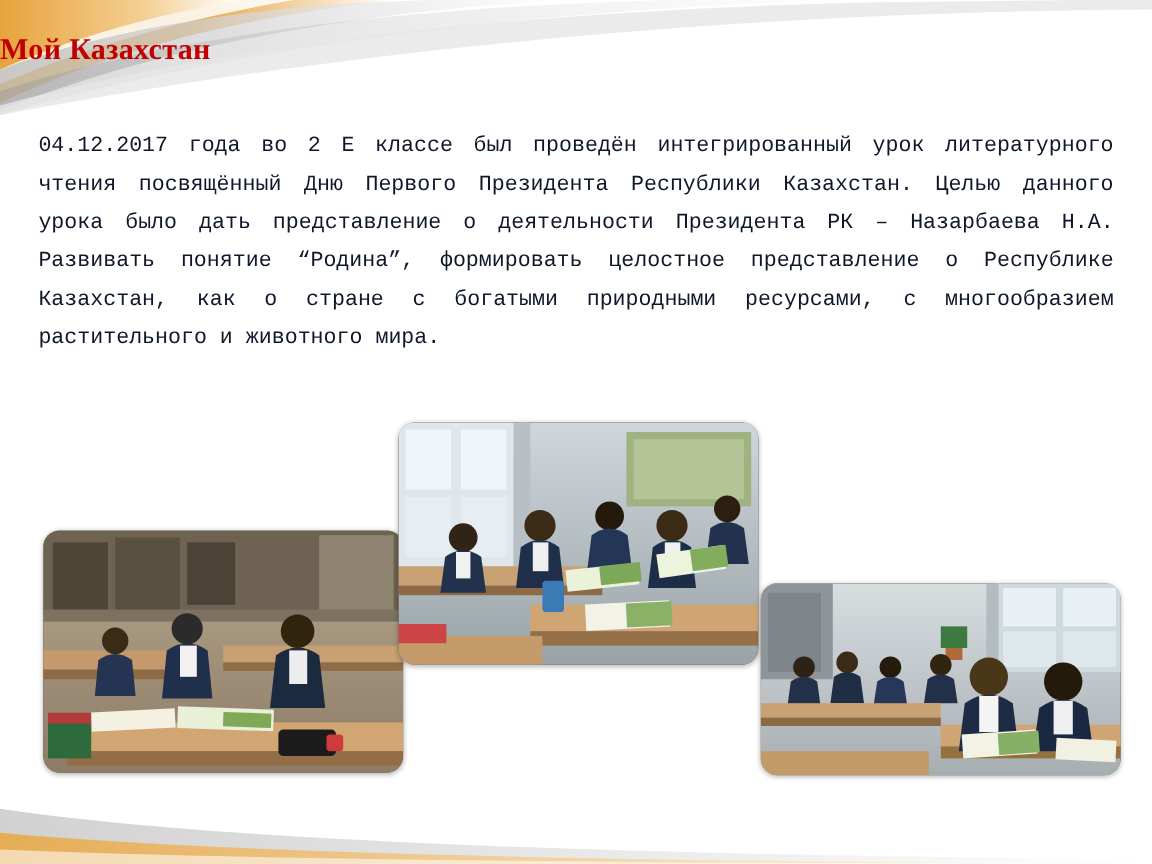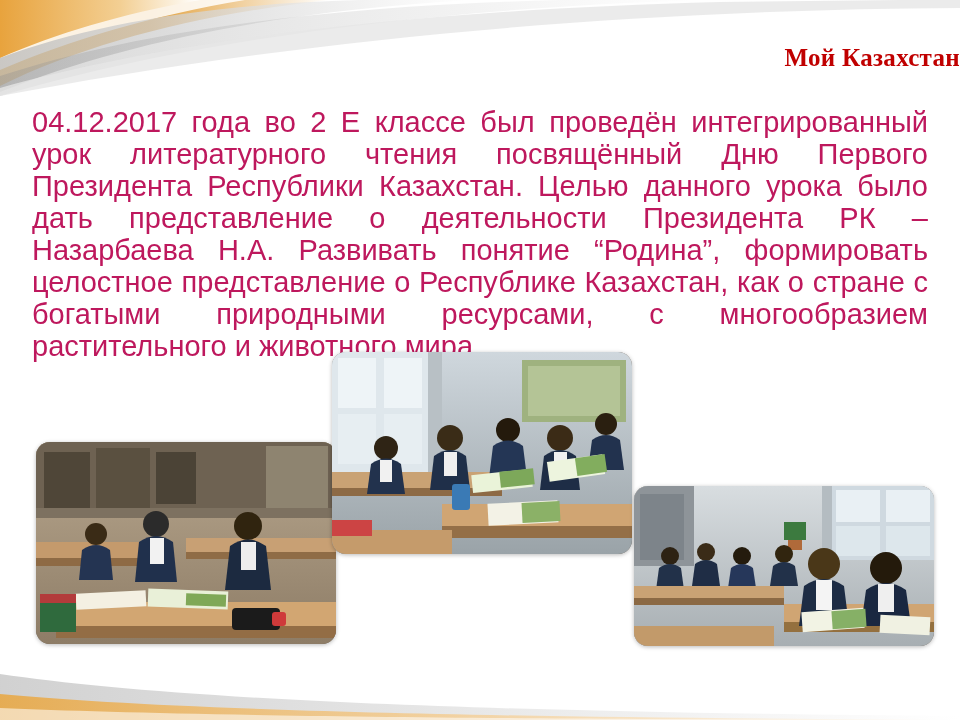--- a/index.html
+++ b/index.html
@@ -39,40 +39,40 @@
     bottom: 0;
     left: 0;
     width: 960px;
     height: 70px;
     overflow: hidden;
     pointer-events: none;
   }
 
   .title {
     position: absolute;
-    top: 44px;
+    top: 28px;
     left: 0;
     width: 960px;
-    text-align: right;
+    text-align: left;
     font-family: "Liberation Serif", serif;
     font-size: 25px;
     font-weight: bold;
     color: #c00000;
     letter-spacing: 0.3px;
   }
 
   .body-text {
     position: absolute;
     top: 106px;
     left: 32px;
     width: 896px;
-    font-family: Liberation Sans, sans-serif;
-    font-size: 29px;
+    font-family: Liberation Mono, monospace;
+    font-size: 18px;
     line-height: 32px;
-    color: #be185d;
+    color: #0f172a;
     text-align: justify;
     text-justify: inter-word;
   }
 
   
   .photo {
     position: absolute;
     border-radius: 14px;
     overflow: hidden;
     box-shadow: 0 1px 4px rgba(0,0,0,0.28);

